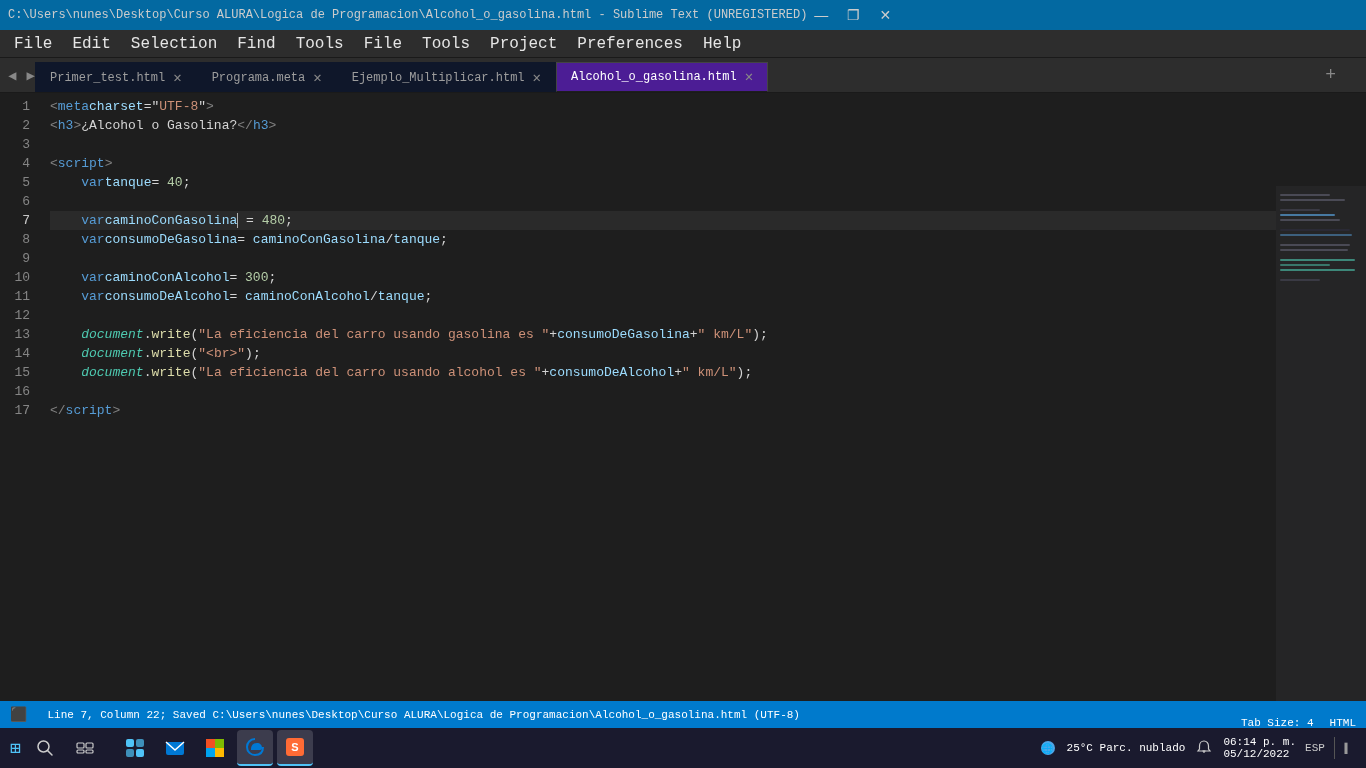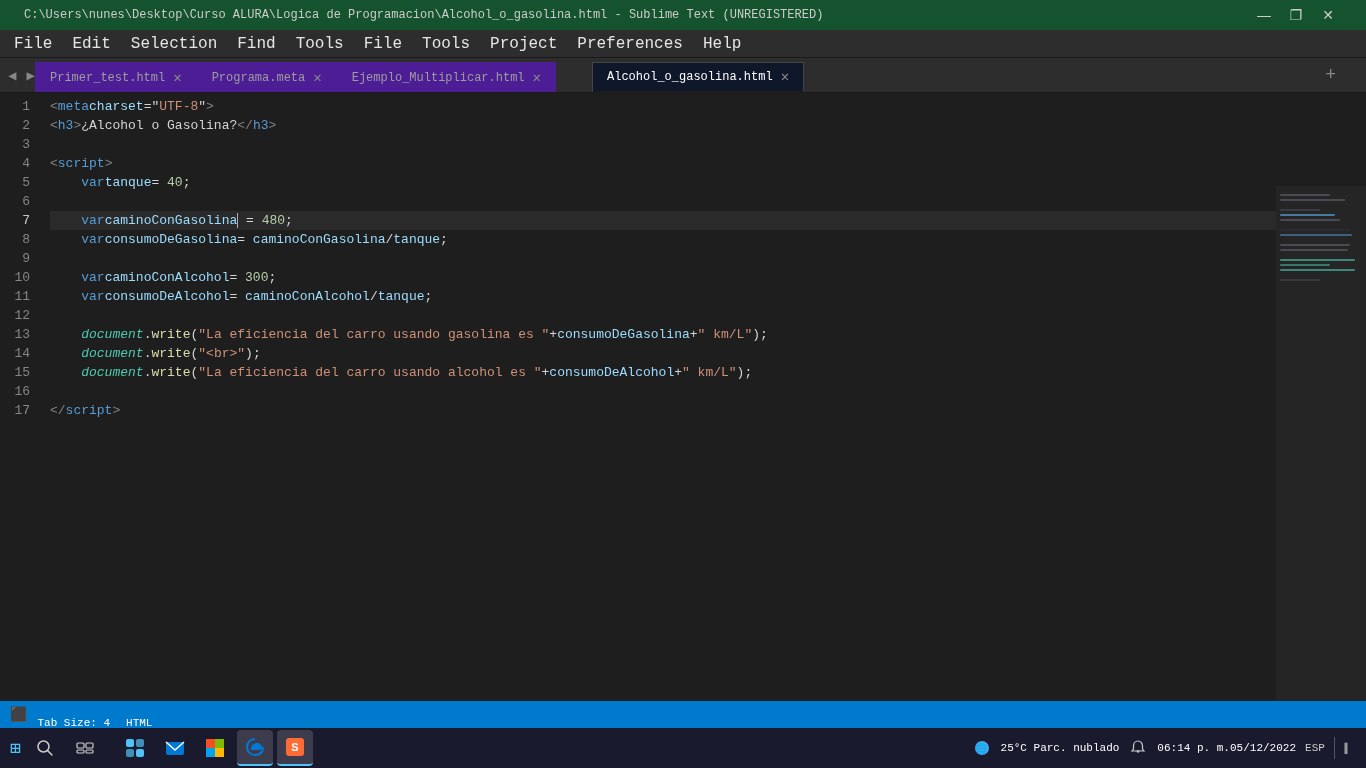--- a/index.html
+++ b/index.html
@@ -1,26 +1,25 @@
 <!DOCTYPE html>
 <html><head>
   <meta charset="utf-8">
   <style>
     * { margin: 0; padding: 0; box-sizing: border-box; }
     body { font-family: 'Consolas', 'Courier New', monospace; background: #1e1e1e; color: #d4d4d4; font-size: 13px; overflow: hidden; height: 768px; width: 1366px; }
 
     
     #title-bar {
-      background: #14532d;
+      background: #0369a1;
       color: #cccccc;
       height: 30px;
       display: flex;
       align-items: center;
-      justify-content: space-between;
-      padding: 0 24px;
+      padding: 0 8px;
       font-size: 12px;
       user-select: none;
     }
     #title-bar-left { display: flex; align-items: center; gap: 6px; }
     #title-bar-controls { display: flex; gap: 4px; }
     .title-btn { width: 28px; height: 22px; background: none; border: none; color: #cccccc; cursor: pointer; font-size: 14px; display: flex; align-items: center; justify-content: center; }
 
     
     #menu-bar {
       background: #2d2d2d;
@@ -49,33 +48,32 @@
       position: relative;
     }
     .tab {
       height: 30px;
       padding: 0 14px;
       display: flex;
       align-items: center;
       gap: 8px;
       font-size: 12px;
       color: #9d9d9d;
-      background: #4c1d95;
+      background: #0f172a;
       border: 1px solid transparent;
       border-bottom: none;
       cursor: pointer;
       white-space: nowrap;
       min-width: 80px;
     }
     .tab.active {
-      background: #0f172a;
+      background: #4c1d95;
       color: #ffffff;
       border-color: #444;
       border-bottom: 1px solid #1e1e1e;
-      margin-left: 36px;
     }
     .tab .tab-close {
       font-size: 14px;
       color: #888;
       line-height: 1;
     }
     #tab-arrows {
       position: absolute;
       left: 0;
       top: 0;
@@ -332,20 +330,23 @@
       <rect x="4" y="83" width="75" height="2" fill="#4ec9b0" rx="1" opacity="0.6"></rect>
       <rect x="4" y="93" width="40" height="2" fill="#3a3a44" rx="1"></rect>
     </svg>
   </div>
 </div>
 
 <div id="status-bar">
   <div class="status-left">
     <span style="font-size:14px;">⬛</span>
   </div>
+  <div class="status-center">
+    <span>Line 7, Column 22; Saved C:\Users\nunes\Desktop\Curso ALURA\Logica de Programacion\Alcohol_o_gasolina.html (UTF-8)</span>
+  </div>
   <div class="status-right">
     <span>Tab Size: 4</span>
     <span>HTML</span>
   </div>
 </div>
 
 <div id="taskbar">
   <div id="start-area">
     <span class="win-icon">⊞</span>
   </div>
@@ -407,21 +408,21 @@
       </svg>
     </div>
     <span style="white-space:nowrap; font-size:11px;">25°C  Parc. nublado</span>
     <div class="sys-icon">
       <svg width="16" height="16" viewBox="0 0 16 16">
         <path d="M8 1 C5.5 1 3.5 3 3.5 6 L3.5 9 L2 11 L14 11 L12.5 9 L12.5 6 C12.5 3 10.5 1 8 1Z" fill="none" stroke="#cccccc" stroke-width="1.2"></path>
         <line x1="6.5" y1="11" x2="9.5" y2="11" stroke="#cccccc" stroke-width="1.2"></line>
         <line x1="8" y1="11" x2="8" y2="13" stroke="#cccccc" stroke-width="1.2"></line>
       </svg>
     </div>
-    <div style="display:flex; align-items:center;">
+    <div style="display:flex; flex-direction:column; align-items:flex-start;">
       <span style="font-size:11px; white-space:nowrap;">06:14 p. m.</span>
       <span style="font-size:11px; white-space:nowrap;">05/12/2022</span>
     </div>
     <div class="sys-icon">
       <span style="font-size:11px;">ESP</span>
     </div>
     <div class="sys-icon" style="border-left:1px solid #555; padding-left:4px;">
       <span style="font-size:10px; color:#999;">▌</span>
     </div>
   </div>

